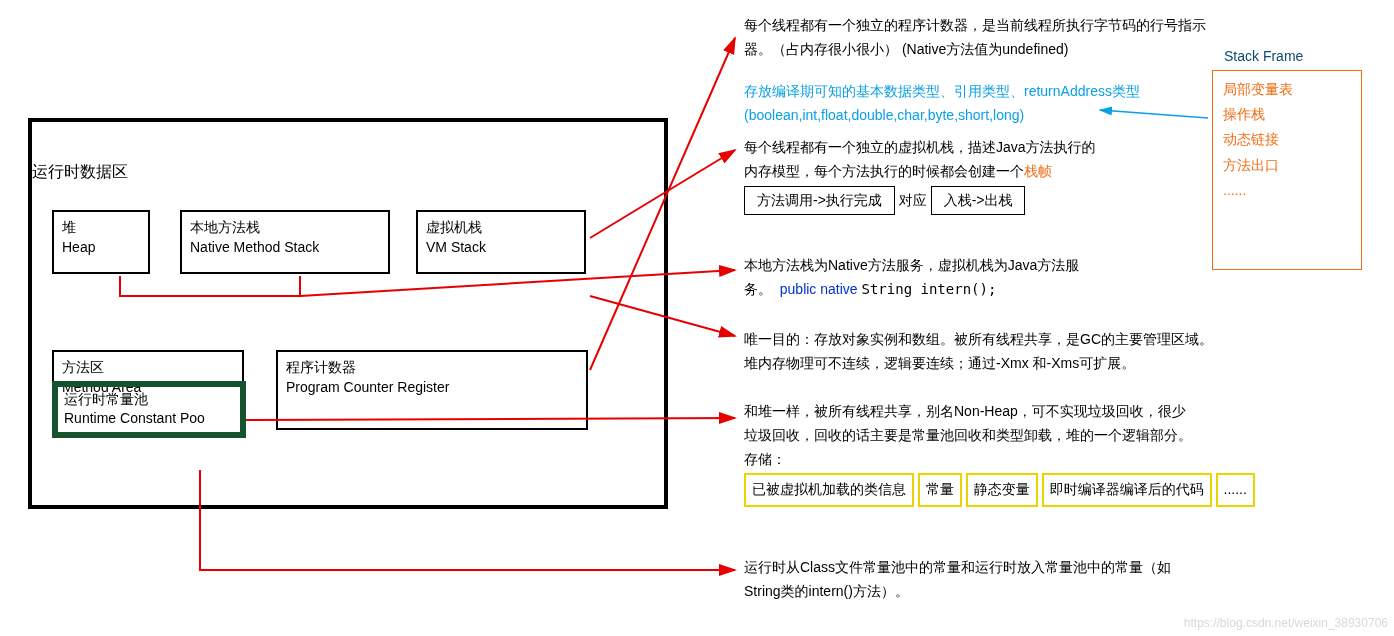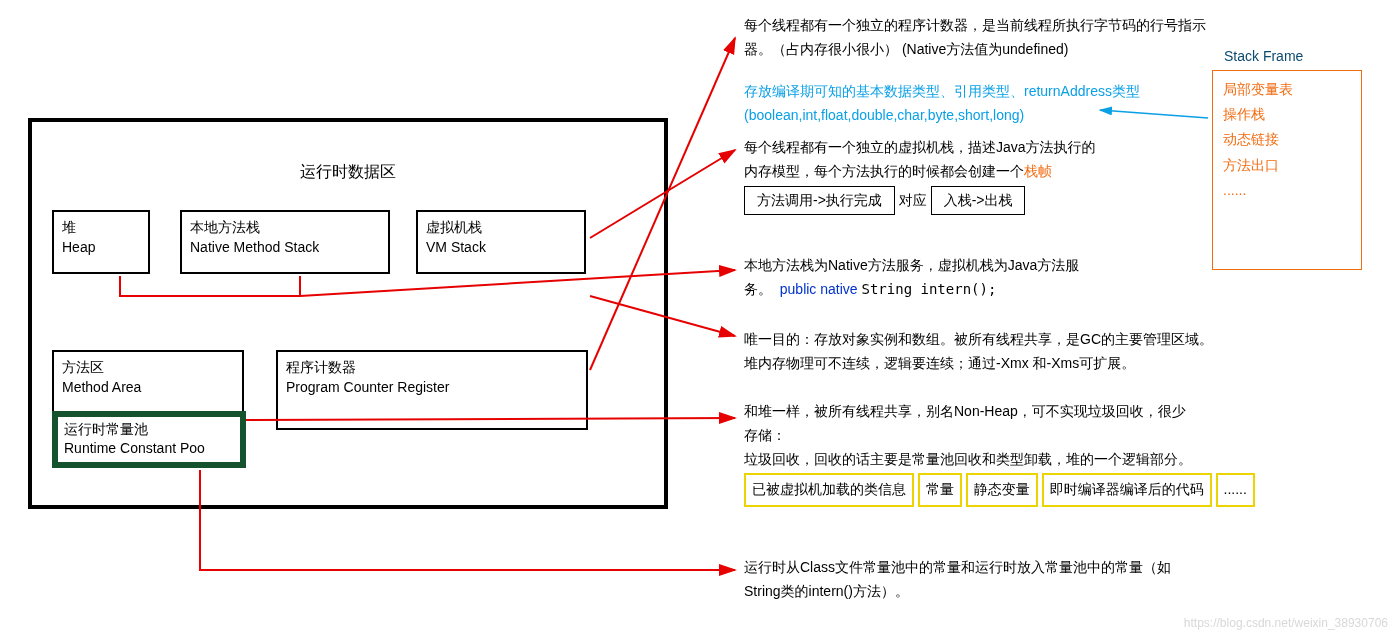--- a/index.html
+++ b/index.html
@@ -1,23 +1,23 @@
 <!DOCTYPE html>
 <html><head>
 <meta charset="utf-8">
 <style>
   *{box-sizing:border-box;margin:0;padding:0}
   body{font-family:"Microsoft YaHei",Arial,sans-serif;font-size:14px;color:#000;width:1394px;height:636px;position:relative;background:#fff}
   .outer{position:absolute;left:28px;top:118px;width:640px;height:391px;border:4px solid #000}
-  .title-rt{text-align:center;margin-top:40px;font-size:16px}
+  .title-rt{margin-top:40px;font-size:16px}
   .box{position:absolute;border:2px solid #000;padding:6px 8px;line-height:1.4}
   .heap{left:52px;top:210px;width:98px;height:64px}
   .nms{left:180px;top:210px;width:210px;height:64px}
   .vms{left:416px;top:210px;width:170px;height:64px}
-  .ma{left:52px;top:350px;width:192px;height:118px}
+  .ma{left:52px;top:350px;width:192px;height:88px}
   .rcp{position:absolute;left:-2px;bottom:-2px;width:194px;border:6px solid #14532d;padding:3px 6px}
   .pcr{left:276px;top:350px;width:312px;height:80px}
   .right{position:absolute;left:744px;width:620px;line-height:1.7}
   .blue{color:#0aa0e6}
   .orange{color:#f26c12}
   .sf-box{position:absolute;left:1212px;top:70px;width:150px;height:200px;border:1px solid #f26c12;padding:6px 10px;color:#f26c12;line-height:1.8;font-size:14px}
   .sf-title{position:absolute;left:1224px;top:48px;color:#0c4a6e}
   .mini{display:inline-block;border:1px solid #000;padding:2px 12px;margin:2px 0}
   .ybox{display:inline-block;border:2px solid #ecd400;padding:3px 6px;margin:2px 0}
   .code-pub{color:#0033cc;font-weight:normal}
@@ -90,22 +90,22 @@
   </div>
 </div>
 
 <div class="right" style="top:328px">
   <div>唯一目的：存放对象实例和数组。被所有线程共享，是GC的主要管理区域。</div>
   <div>堆内存物理可不连续，逻辑要连续；通过-Xmx 和-Xms可扩展。</div>
 </div>
 
 <div class="right" style="top:400px">
   <div>和堆一样，被所有线程共享，别名Non-Heap，可不实现垃圾回收，很少</div>
+  <div>垃圾回收，回收的话主要是常量池回收和类型卸载，堆的一个逻辑部分。</div>
   <div>存储：</div>
-  <div>垃圾回收，回收的话主要是常量池回收和类型卸载，堆的一个逻辑部分。</div>
   <div>
     <span class="ybox">已被虚拟机加载的类信息</span>
     <span class="ybox">常量</span>
     <span class="ybox">静态变量</span>
     <span class="ybox">即时编译器编译后的代码</span>
     <span class="ybox">......</span>
   </div>
 </div>
 
 <div class="right" style="top:556px">

